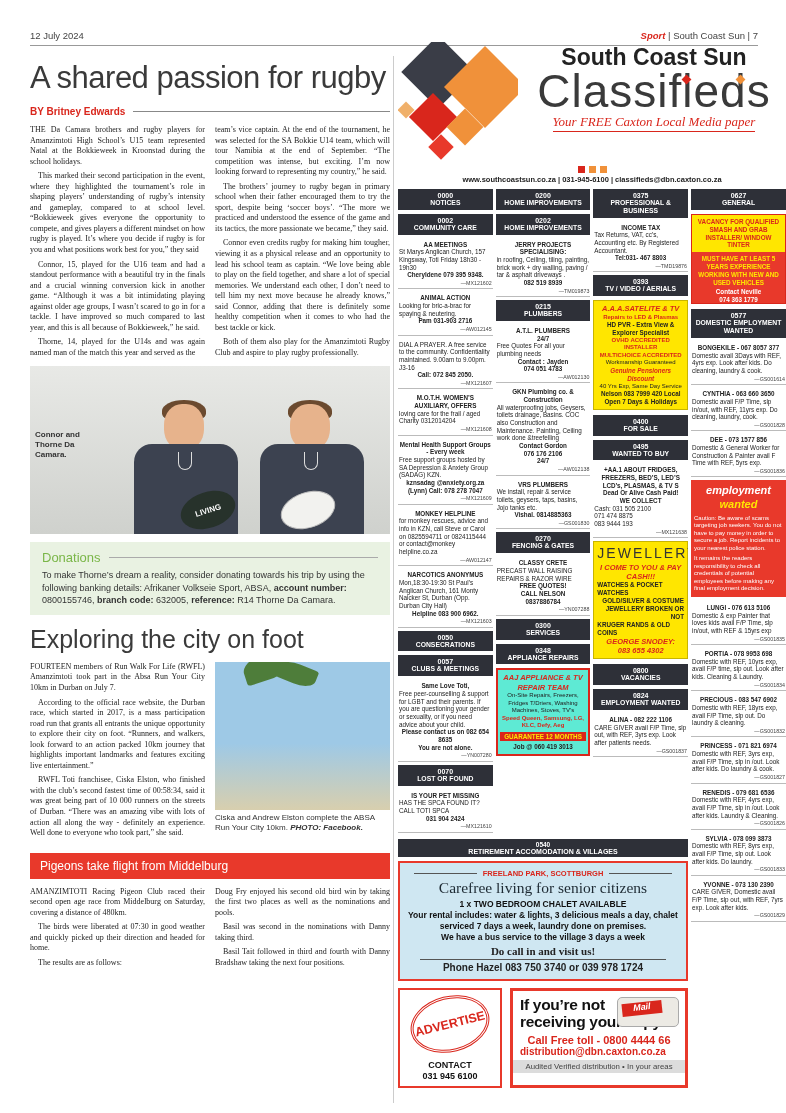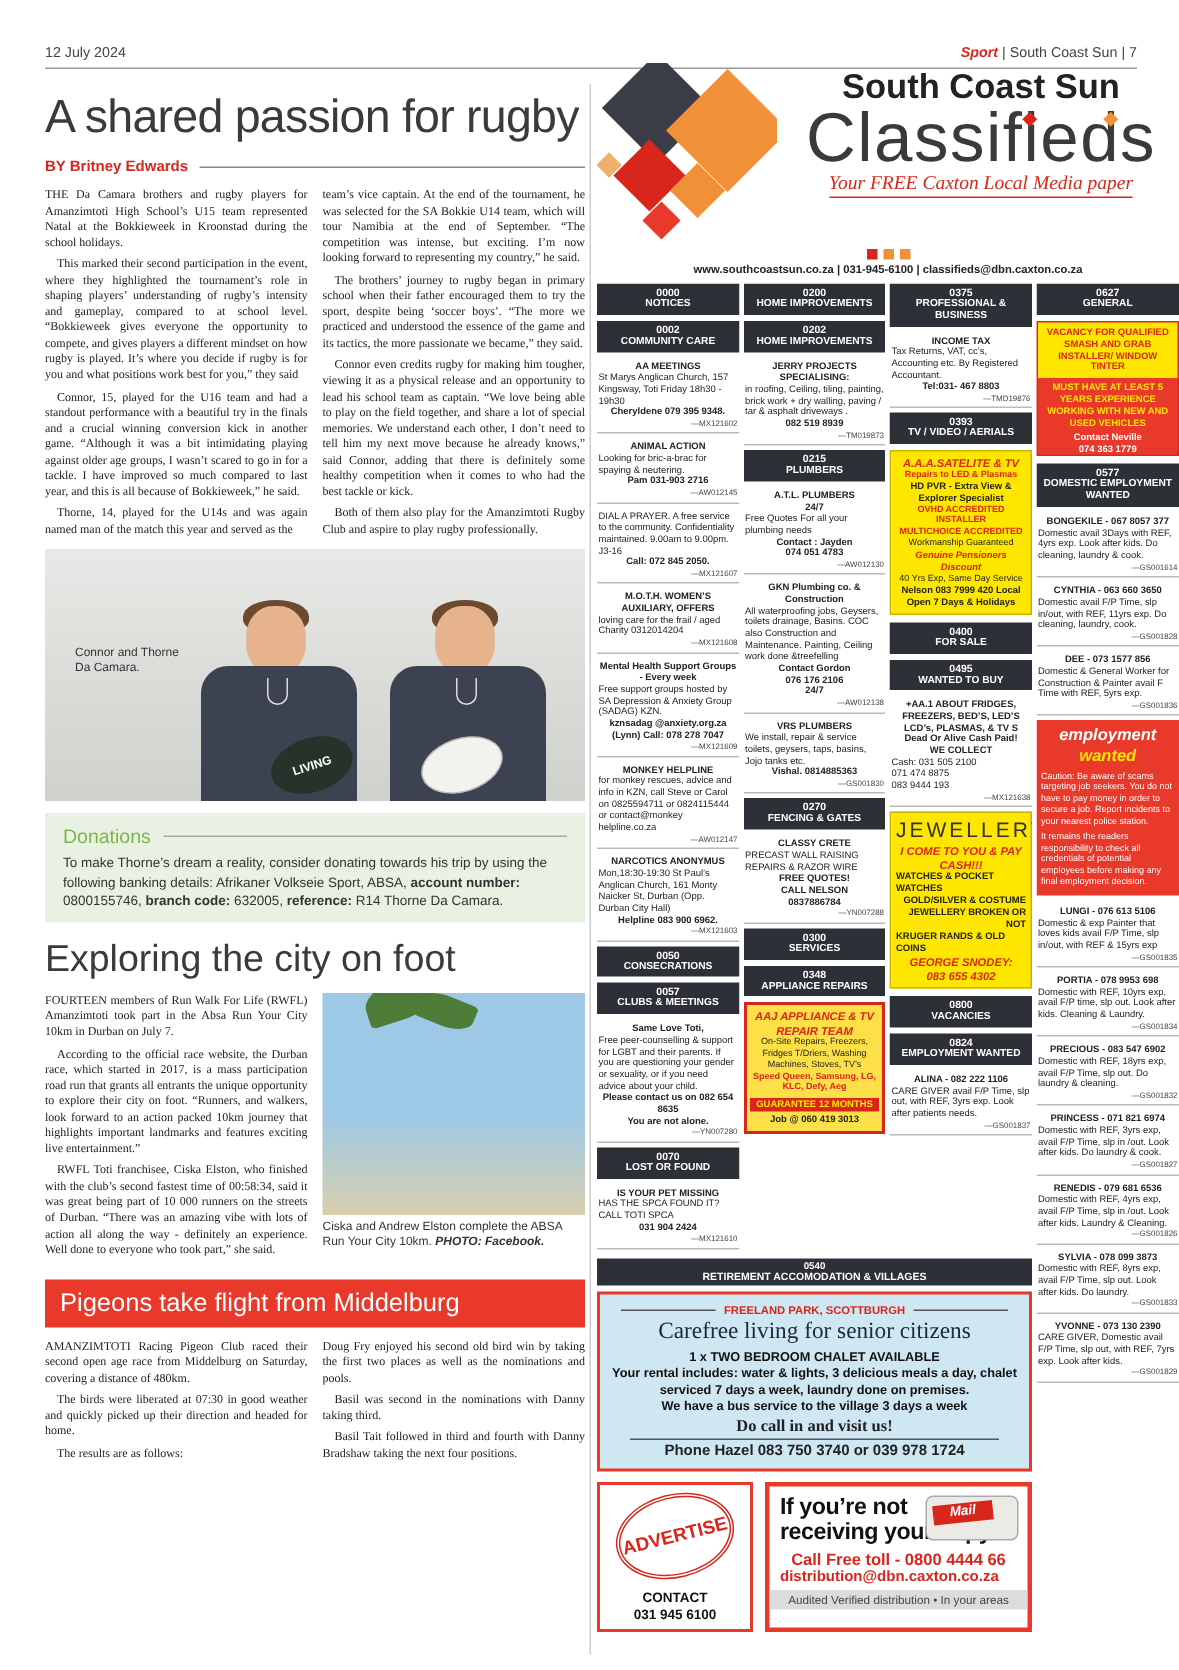--- a/index.html
+++ b/index.html
@@ -23,22 +23,22 @@
   .byline .by { font-family:"Liberation Sans", sans-serif; font-weight:bold; font-size:10px; color:#d9261c; }
   .byline .rule { flex:1; height:1px; background:#888; }
 
   .art-cols { display:flex; gap:10px; }
   .art-cols .col { width:175px; font-size:8px; line-height:1.32; text-align:justify; }
   .art-cols p, .city-text p, .pig-cols p { margin-bottom:4px; text-indent:8px; }
   .art-cols p:first-child, .city-text p:first-child, .pig-cols p:first-child { text-indent:0; }
 
   .rugby-photo { position:relative; width:360px; height:168px; margin-top:4px;
                  background:linear-gradient(#e8e9e6, #cfd1cd); overflow:hidden; }
-  .photo-cap { position:absolute; left:20px; top:38%; width:70px; font-family:"Liberation Sans", sans-serif;
-               font-size:8px; color:#333; line-height:1.25; text-align:left; }
+  .photo-cap { position:absolute; left:5px; top:38%; width:70px; font-family:"Liberation Sans", sans-serif;
+               font-size:8px; color:#333; line-height:1.25; text-align:left;font-weight:bold; }
   .boy { position:absolute; bottom:-20px; width:120px; height:150px; }
   .boy .head { position:absolute; top:0; left:38px; width:40px; height:46px; background:#e7b38c; border-radius:45%; }
   .boy .hair { position:absolute; top:-4px; left:36px; width:44px; height:22px; background:#6b4a2f; border-radius:50% 50% 40% 40%; }
   .boy .torso { position:absolute; top:40px; left:8px; width:104px; height:120px; background:#3c4250; border-radius:18px 18px 0 0; }
   .boy .chain { position:absolute; top:48px; left:52px; width:14px; height:18px; border:1px solid #ddd; border-top:none; border-radius:0 0 10px 10px; }
   .ball { position:absolute; bottom:6px; width:56px; height:36px; border-radius:50%; transform:rotate(-18deg);
           display:flex; align-items:center; justify-content:center; font-family:"Liberation Sans", sans-serif;
           font-weight:bold; font-size:8px; }
   .ball.dark { background:#27322b; color:#fff; }
   .ball.white { background:#f2f2ef; border:1px solid #bbb; color:#333; }
@@ -53,21 +53,21 @@
   h2.headline2 { font-family:"Liberation Sans", sans-serif; font-weight:400; font-size:25px; color:#3a3a3a; margin:10px 0 8px; }
   .city-wrap { display:flex; gap:10px; }
   .city-text { width:175px; font-size:8px; line-height:1.32; text-align:justify; }
   .runner-photo { position:relative; width:175px; height:148px; background:linear-gradient(#9ec9e6 55%, #d8cfae); overflow:hidden; }
   .palm { position:absolute; background:#4e7d3a; border-radius:50% 10% 50% 10%; }
   .runner { position:absolute; bottom:-8px; width:72px; }
   .caption { font-family:"Liberation Sans", sans-serif; font-size:8px; color:#333; line-height:1.3; margin-top:3px; width:175px; }
   .caption .credit { font-style:italic; font-weight:bold; }
 
   .pig-banner { margin-top:10px; background:#e8392b; color:#fff; font-family:"Liberation Sans", sans-serif;
-                font-size:17px; padding:6px 10px; }
+                font-size:12px; padding:6px 10px; }
   .pig-cols { display:flex; gap:10px; margin-top:8px; }
   .pig-cols .col { width:175px; font-size:8px; line-height:1.32; text-align:justify; }
 
   
   .classifieds { position:absolute; left:398px; top:42px; width:388px; }
   .cls-header { display:flex; gap:4px; height:122px; }
   .mosaic { position:relative; width:120px; height:122px; overflow:hidden; }
   .dm { position:absolute; transform:rotate(45deg); }
   .cls-brandblock { flex:1; position:relative; text-align:center; font-family:"Liberation Sans", sans-serif; }
   .cls-brand { font-size:23px; font-weight:bold; color:#222; margin-top:2px; }
@@ -89,21 +89,21 @@
   .cat { background:#2e3038; color:#fff; text-align:center; font-family:"Liberation Sans", sans-serif;
          padding:3px 1px; margin-bottom:4px; }
   .cat-num { font-weight:bold; font-size:7px; }
   .cat-label { font-weight:bold; font-size:6.8px; line-height:1.15; }
 
   .ad { font-family:"Liberation Sans", sans-serif; font-size:6.3px; line-height:1.22; color:#222;
         padding:2px 1px 2px; border-bottom:1px solid #bbb; margin-bottom:3px; }
   .ad-ref { text-align:right; font-size:5.3px; color:#444; margin-top:1px; }
 
   .adbox { font-family:"Liberation Sans", sans-serif; font-size:6.3px; line-height:1.25; margin-bottom:5px; padding:3px; }
-  .box-aaj { background:#fde047; border:2px solid #d9261c; }
+  .box-aaj { background:#5eead4; border:2px solid #d9261c; }
   .box-sat { background:#ffe600; border:1px solid #c8b400; }
   .box-jewel { background:#ffe600; border:1px solid #c8b400; }
   .box-vac { background:#e8392b; border:1px solid #d9261c; padding:0; }
   .box-emp { background:#e8392b; color:#fff; padding:4px 3px; }
 
   .l-n {}
   .l-bc { font-weight:bold; text-align:center; }
   .l-sc { font-size:6px; text-align:center; }
   .l-rsc { color:#d9261c; font-size:6px; font-weight:bold; text-align:center; }
   .l-rbc { color:#d9261c; font-weight:bold; text-align:center; font-size:7.5px;font-style:italic; }

